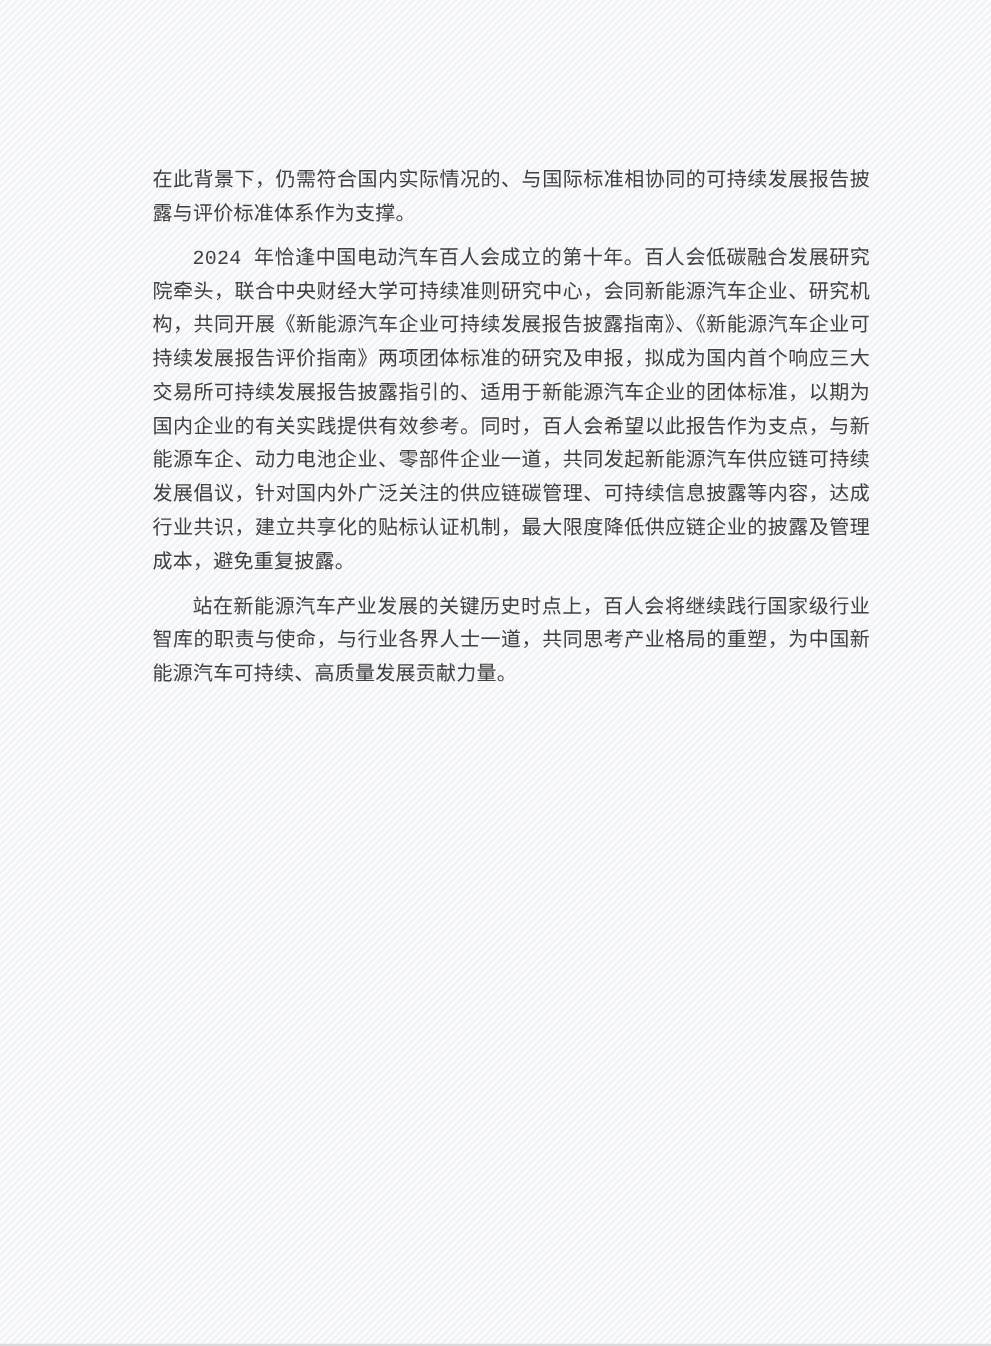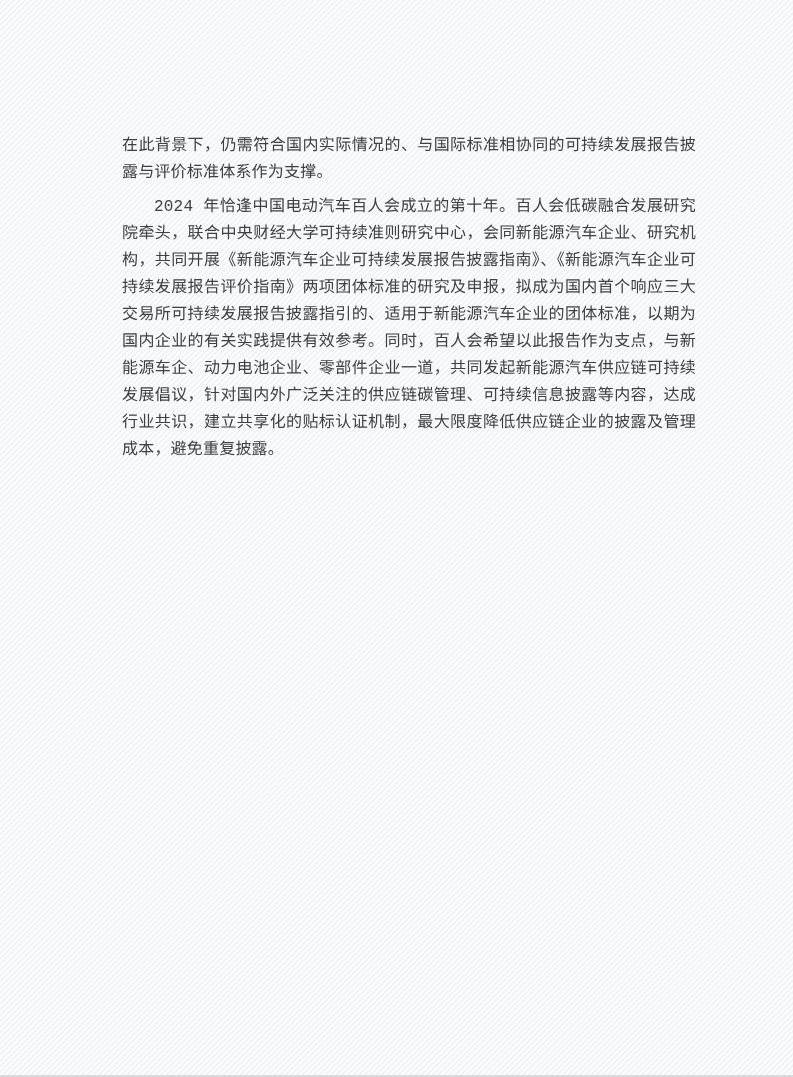--- a/index.html
+++ b/index.html
@@ -55,15 +55,16 @@
     background: var(--edge-color, #d9dbdf);
   }
 </style>
 </head>
 <body>
 
 <div class="page">
   <div class="content">
     <p class="para">在此背景下，仍需符合国内实际情况的、与国际标准相协同的可持续发展报告披露与评价标准体系作为支撑。</p>
     <p class="para indent">2024 年恰逢中国电动汽车百人会成立的第十年。百人会低碳融合发展研究院牵头，联合中央财经大学可持续准则研究中心，会同新能源汽车企业、研究机构，共同开展《新能源汽车企业可持续发展报告披露指南》、《新能源汽车企业可持续发展报告评价指南》两项团体标准的研究及申报，拟成为国内首个响应三大交易所可持续发展报告披露指引的、适用于新能源汽车企业的团体标准，以期为国内企业的有关实践提供有效参考。同时，百人会希望以此报告作为支点，与新能源车企、动力电池企业、零部件企业一道，共同发起新能源汽车供应链可持续发展倡议，针对国内外广泛关注的供应链碳管理、可持续信息披露等内容，达成行业共识，建立共享化的贴标认证机制，最大限度降低供应链企业的披露及管理成本，避免重复披露。</p>
+    <p class="para indent">站在新能源汽车产业发展的关键历史时点上，百人会将继续践行国家级行业智库的职责与使命，与行业各界人士一道，共同思考产业格局的重塑，为中国新能源汽车可持续、高质量发展贡献力量。</p>
   </div>
   <div class="bottom-edge"></div>
 </div>
 
 </body></html>

